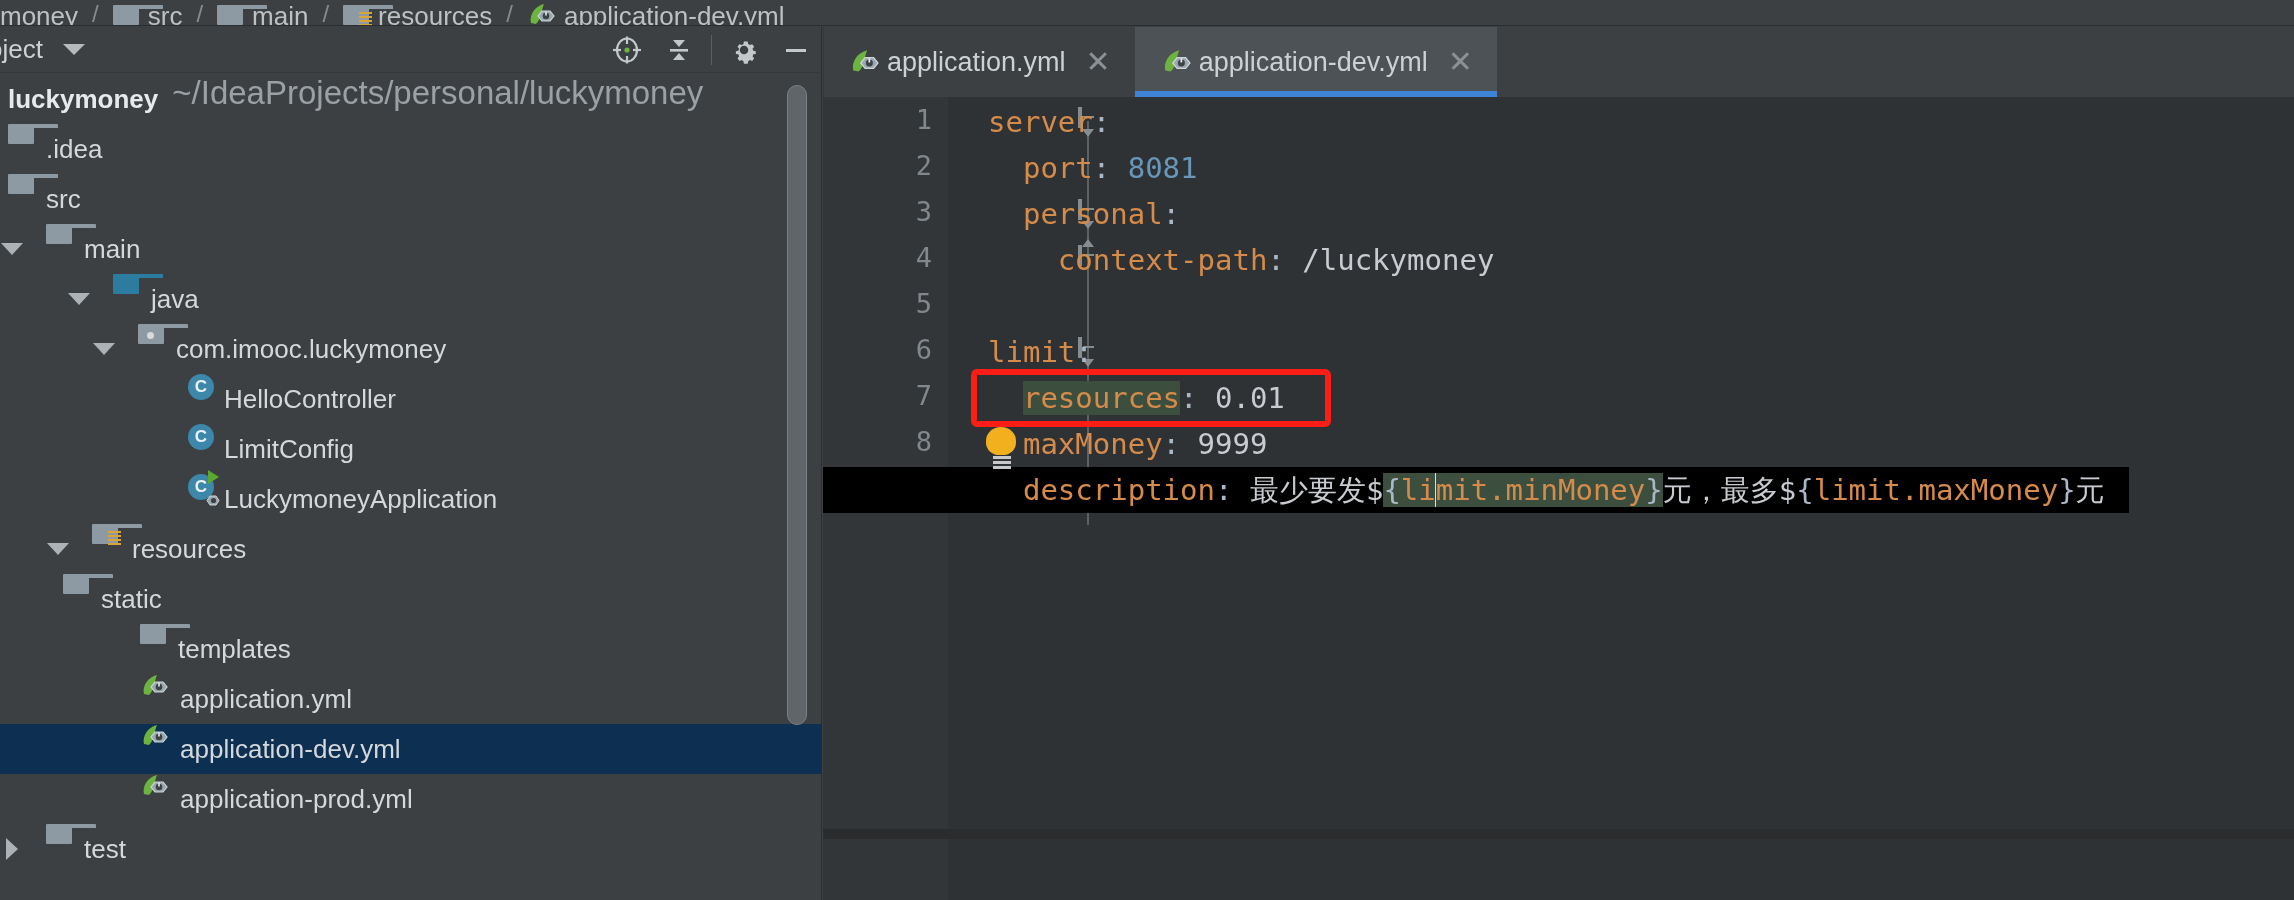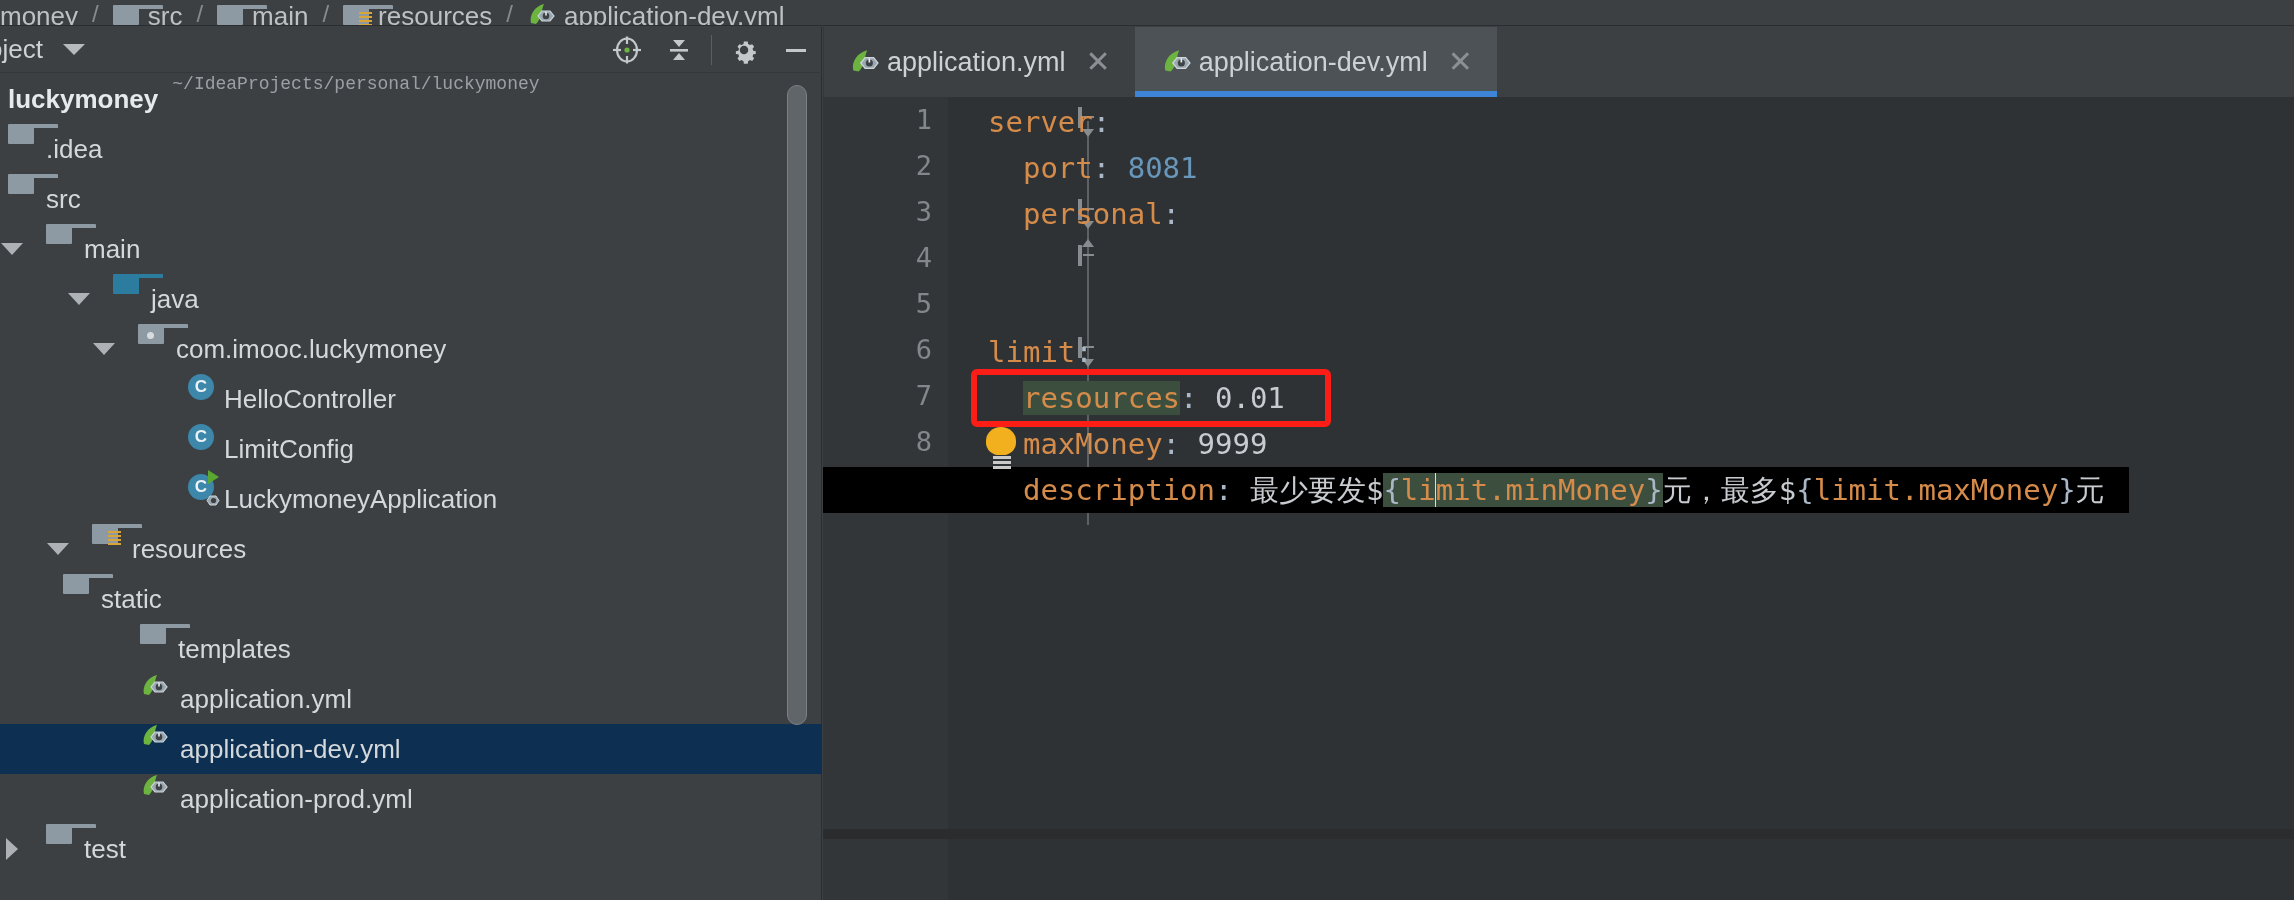--- a/index.html
+++ b/index.html
@@ -89,21 +89,21 @@
     border-left: 11px solid transparent; border-right: 11px solid transparent;
     border-top: 12px solid #adb2b6;
   }
   .arrow .right {
     width: 0; height: 0;
     border-top: 11px solid transparent; border-bottom: 11px solid transparent;
     border-left: 12px solid #adb2b6;
   }
   .row .label { font-size: 26px; color: #d4d8db; line-height: 50px; }
   .row .label.bold { font-weight: bold; color: #e6eaed; }
-  .row .path { font-size: 18px; color: #9aa0a5; margin-left: 14px; font-family: Liberation Mono, monospace; }
+  .row .path { font-size: 33px; color: #9aa0a5; margin-left: 14px; }
 
   
   .ico-class { width: 26px; height: 26px; border-radius: 50%;
     background: #3c87aa; color: #eaf2f6; font-size: 17px; font-weight: bold;
     display:flex; align-items:center; justify-content:center;
     margin-right: 10px; flex: 0 0 26px; position: relative; }
   .ico-class .runarrow { position:absolute; right:-5px; top:-4px; width:0; height:0;
     border-top: 7px solid transparent; border-bottom: 7px solid transparent;
     border-left: 11px solid #5aa832; }
   .ico-class .springbadge { position:absolute; right:-9px; bottom:-9px; width: 19px; height: 19px; }
@@ -492,20 +492,21 @@
       </div>
 
       <div class="code-lines">
 
         <div class="cline" style="top:2px"><span class="k">server</span><span class="pn">:</span></div>
 
         <div class="cline" style="top:48px">  <span class="k">port</span><span class="pn">: </span><span class="num">8081</span></div>
 
         <div class="cline" style="top:94px">  <span class="k">personal</span><span class="pn">:</span></div>
 
+        <div class="cline" style="top:140px">    <span class="k">context-path</span><span class="pn">: </span><span class="val">/luckymoney</span></div>
 
         <div class="cline" style="top:186px"> </div>
 
         <div class="cline" style="top:232px"><span class="k">limit</span><span class="pn">:</span></div>
 
         <div class="cline" style="top:278px">  <span class="k hl">resources</span><span class="pn">: </span><span class="val">0.01</span></div>
 
         <div class="cline" style="top:324px">  <span class="k">maxMoney</span><span class="pn">: </span><span class="val">9999</span></div>
 
         <div class="cline current-line" style="top:370px">  <span class="k">description</span><span class="pn">: </span><span class="cn">最少要发$</span><span class="pn hl">{</span><span class="k hl">li</span><span class="caret"></span><span class="k hl">mit.minMoney</span><span class="pn hl">}</span><span class="cn">元，最多$</span><span class="pn">{</span><span class="k">limit.maxMoney</span><span class="pn">}</span><span class="cn">元</span></div>

